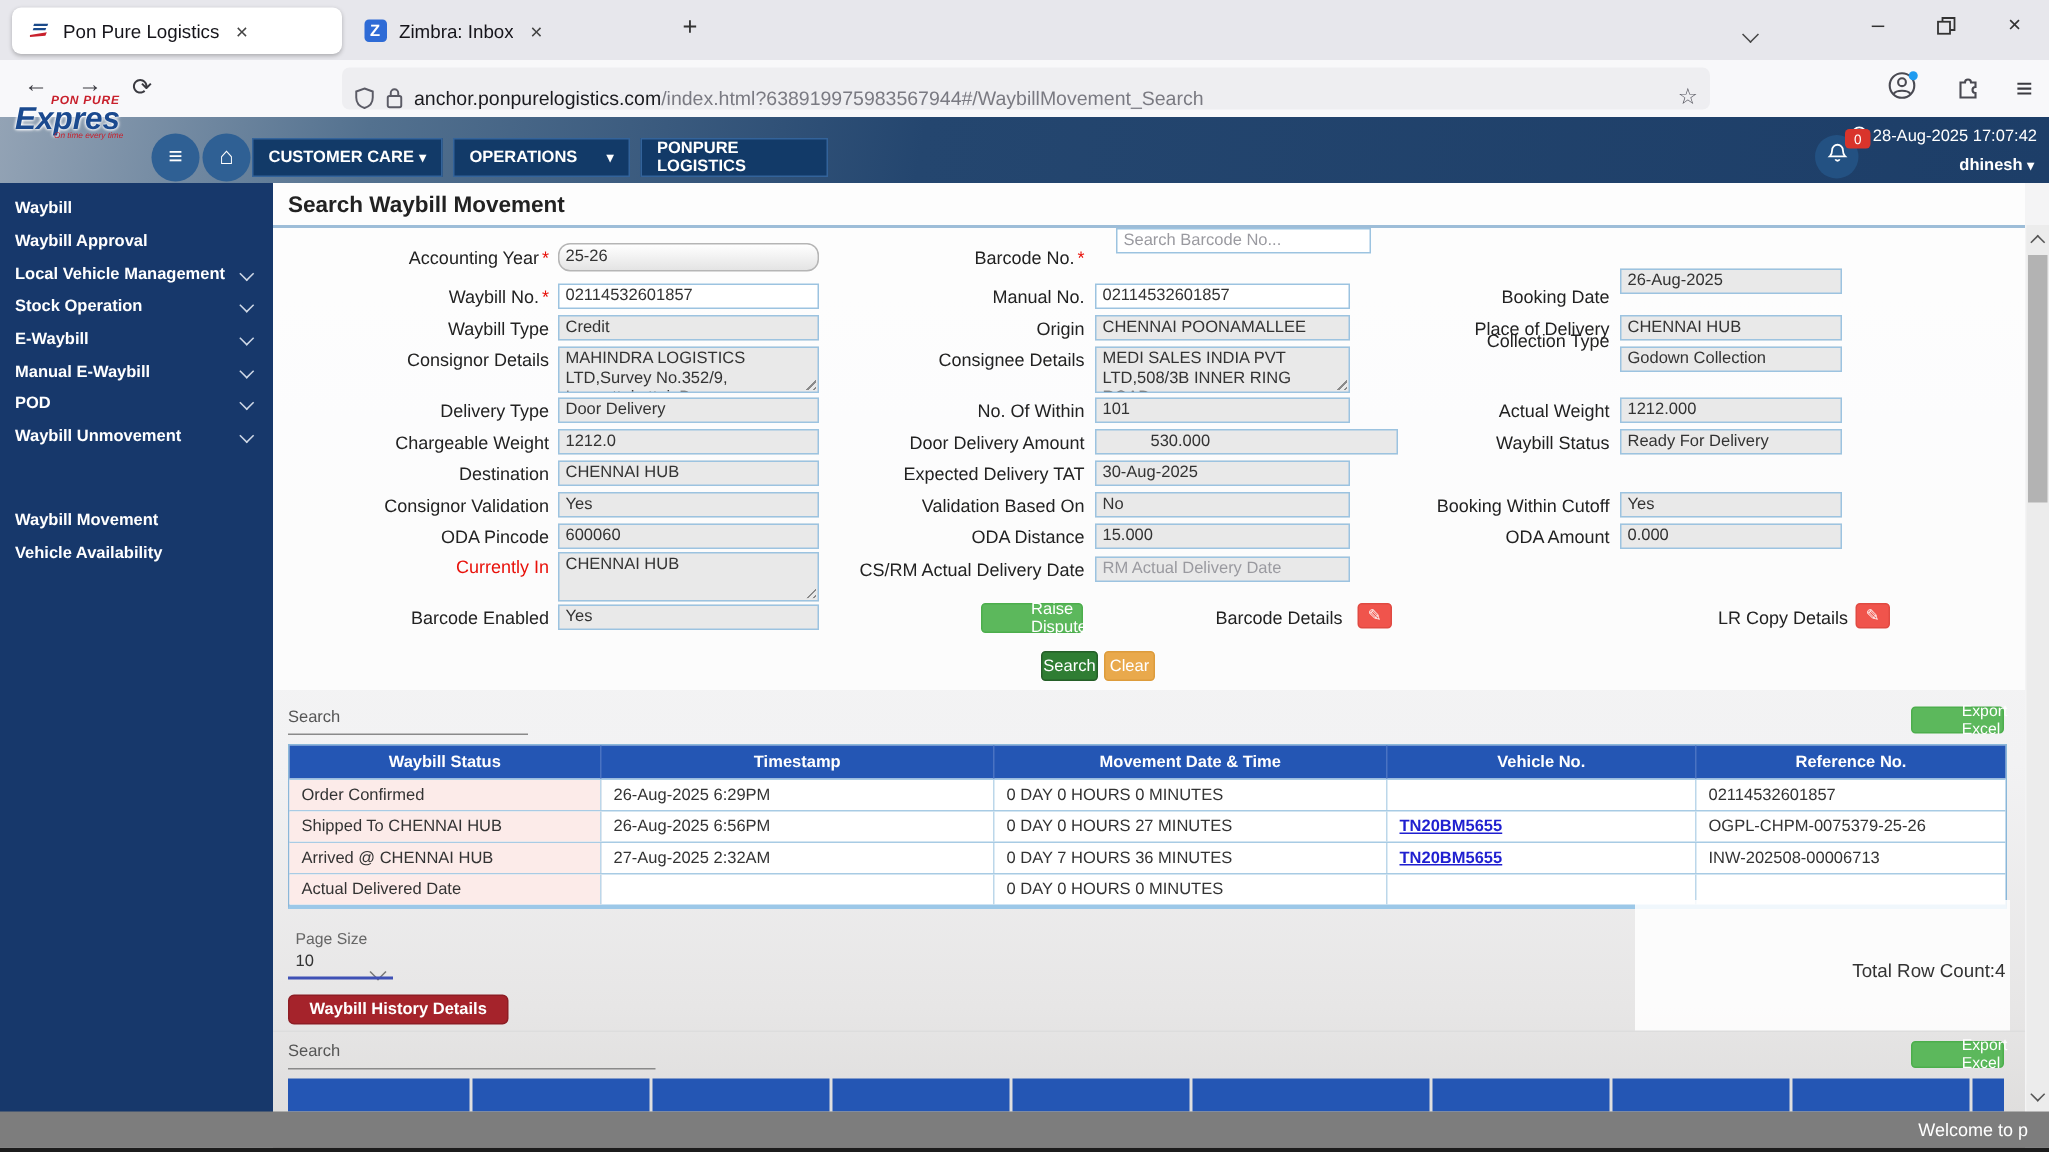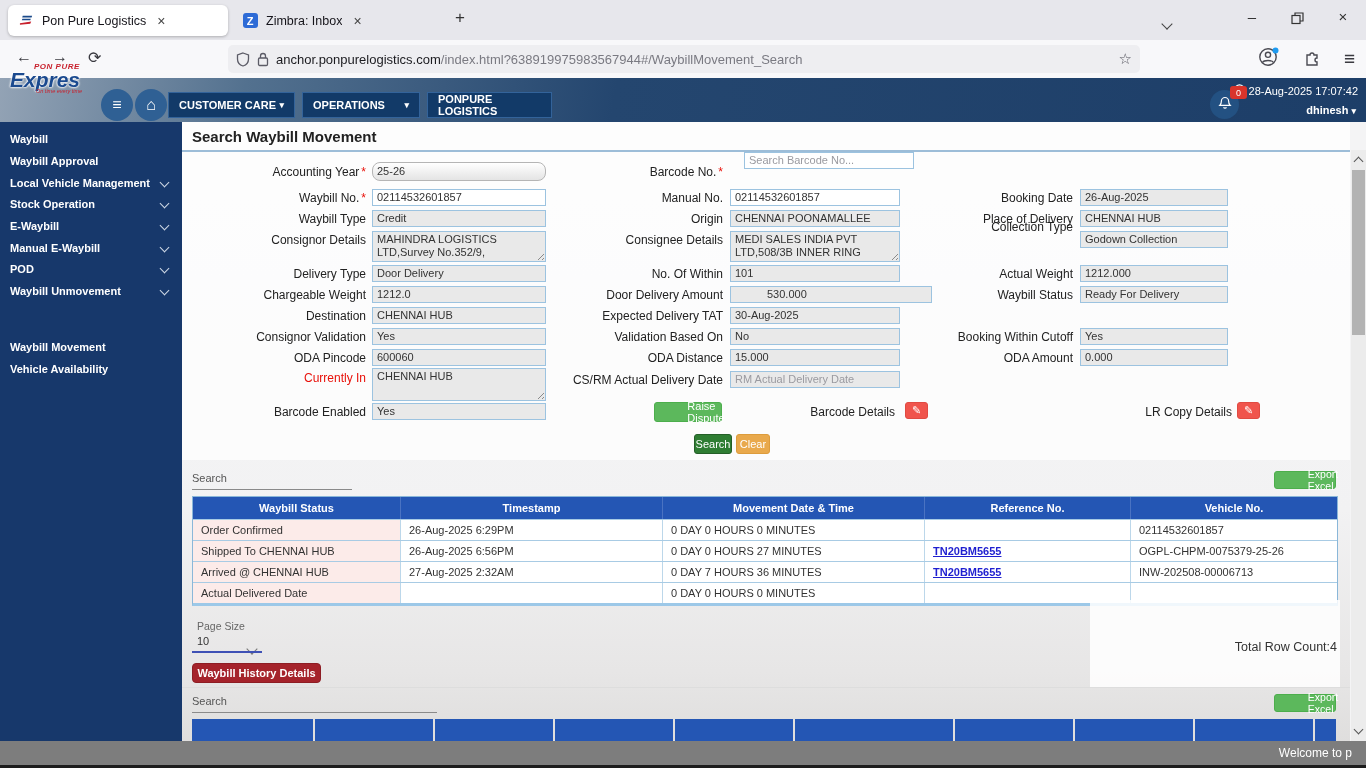--- a/index.html
+++ b/index.html
@@ -17,21 +17,21 @@
   .fav{width:16px;height:16px;display:inline-flex;align-items:center;justify-content:center;flex:0 0 16px;}
   .zfav{background:#2e6bd6;color:#fff;font-size:11px;font-weight:bold;border-radius:3px;width:15px;height:15px;
     display:inline-flex;align-items:center;justify-content:center;}
   .newtab{position:absolute;left:455px;top:8px;font-size:17px;color:#333;}
   .winbtn{position:absolute;top:8px;font-size:15px;color:#333;width:30px;text-align:center;}
   .chev-css{display:inline-block;width:7px;height:7px;border-right:1.5px solid #444;border-bottom:1.5px solid #444;transform:rotate(45deg);}
 
   .urlbar{position:absolute;left:0;top:40px;width:1366px;height:38px;background:#f8f8fa;border-bottom:1px solid #dcdce1;}
   .navbtn{position:absolute;top:48px;font-size:16px;color:#3a3a40;}
   .urlfield{position:absolute;left:228px;top:45px;width:912px;height:28px;background:#eeeef1;border-radius:5px;
-    display:flex;align-items:center;font-size:13px;color:#333;padding:0 8px;box-sizing:border-box;}
+    display:flex;align-items:flex-end;font-size:13px;color:#333;padding:0 8px;box-sizing:border-box;}
   .urlfield .host{color:#1b1b1f;}
   .urlfield .path{color:#7a7a82;}
   .urlicon{margin-right:7px;display:inline-flex;}
   .star{margin-left:auto;font-size:15px;color:#55555e;}
   .chromeicons{position:absolute;top:46px;display:flex;gap:22px;align-items:center;}
 
   
   .appheader{position:absolute;left:0;top:78px;width:1366px;height:44px;
     background:linear-gradient(100deg,#93a3b5 0%,#53718f 18%,#24466f 45%,#1d3e68 100%);}
   .logo{position:absolute;left:10px;top:62px;width:96px;height:40px;}
@@ -298,21 +298,21 @@
   <div class="lbl c2l" style="top:309px;"><span>Expected Delivery TAT</span></div>
   <div class="fld c2f ro" style="top:307px;">30-Aug-2025</div>
   <div class="lbl c2l" style="top:330px;"><span>Validation Based On</span></div>
   <div class="fld c2f ro" style="top:328px;">No</div>
   <div class="lbl c2l" style="top:351px;"><span>ODA Distance</span></div>
   <div class="fld c2f ro" style="top:349px;">15.000</div>
   <div class="lbl c2l" style="top:373px;"><span>CS/RM Actual Delivery Date</span></div>
   <div class="fld c2f ro ph" style="top:371px;">RM Actual Delivery Date</div>
 
   <div class="lbl c3l" style="top:191px;"><span>Booking Date</span></div>
-  <div class="fld c3f ro" style="top:189px;">26-Aug-2025</div>
+  <div class="fld c3f ro" style="top:179px;">26-Aug-2025</div>
   <div class="lbl c3l" style="top:212px;"><span>Place of Delivery</span></div>
   <div class="fld c3f ro" style="top:210px;">CHENNAI HUB</div>
   <div class="lbl c3l" style="top:220px;"><span>Collection Type</span></div>
   <div class="fld c3f ro" style="top:231px;">Godown Collection</div>
   <div class="lbl c3l" style="top:267px;"><span>Actual Weight</span></div>
   <div class="fld c3f ro" style="top:265px;">1212.000</div>
   <div class="lbl c3l" style="top:288px;"><span>Waybill Status</span></div>
   <div class="fld c3f ro" style="top:286px;">Ready For Delivery</div>
   <div class="lbl c3l" style="top:330px;"><span>Booking Within Cutoff</span></div>
   <div class="fld c3f ro" style="top:328px;">Yes</div>
@@ -333,22 +333,22 @@
 
   <div class="searchline" style="left:192px;top:472px;">Search</div>
   <div class="underline" style="left:192px;top:489px;width:160px;"></div>
   <div class="btn green" style="left:1274px;top:471px;width:62px;height:18px;font-size:10.5px;">Export Excel</div>
 
   <div class="t1">
     <div class="hrow">
       <div class="hcell w0">Waybill Status</div>
       <div class="hcell w2">Timestamp</div>
       <div class="hcell w1">Movement Date &amp; Time</div>
+      <div class="hcell w3">Vehicle No.</div>
       <div class="hcell w4">Reference No.</div>
-      <div class="hcell w3">Vehicle No.</div>
     </div>
     <div class="drow">
       <div class="dcell w0 pink">Order Confirmed</div>
       <div class="dcell w1">26-Aug-2025 6:29PM</div>
       <div class="dcell w2">0 DAY 0 HOURS 0 MINUTES</div>
       <div class="dcell w3"></div>
       <div class="dcell w4">02114532601857</div>
     </div>
     <div class="drow">
       <div class="dcell w0 pink">Shipped To CHENNAI HUB</div>
@@ -373,21 +373,21 @@
     </div>
   </div>
 
   <div class="whitepanel"></div>
   <div class="pagesize-lbl">Page Size</div>
   <div class="pagesize-val">10</div>
   <div class="abs" style="left:248px;top:639px;"><span class="chev-css" style="border-color:#777;"></span></div>
   <div class="ps-underline"></div>
   <div class="totalcount">Total Row Count:4</div>
 
-  <div class="btn dkred" style="left:192px;top:663px;width:129px;height:20px;border-radius:4px;">Waybill History Details</div>
+  <div class="btn dkred" style="left:192px;top:663px;width:147px;height:20px;border-radius:4px;">Waybill History Details</div>
   <div class="divider"></div>
 
   <div class="searchline" style="left:192px;top:695px;">Search</div>
   <div class="underline" style="left:192px;top:712px;width:245px;"></div>
   <div class="btn green" style="left:1274px;top:694px;width:62px;height:18px;font-size:10.5px;">Export Excel</div>
 
   <div class="t2">
     <div class="hc" style="width:121px;"></div>
       <div class="hc" style="width:118px;"></div>
     <div class="hc" style="width:118px;"></div>

